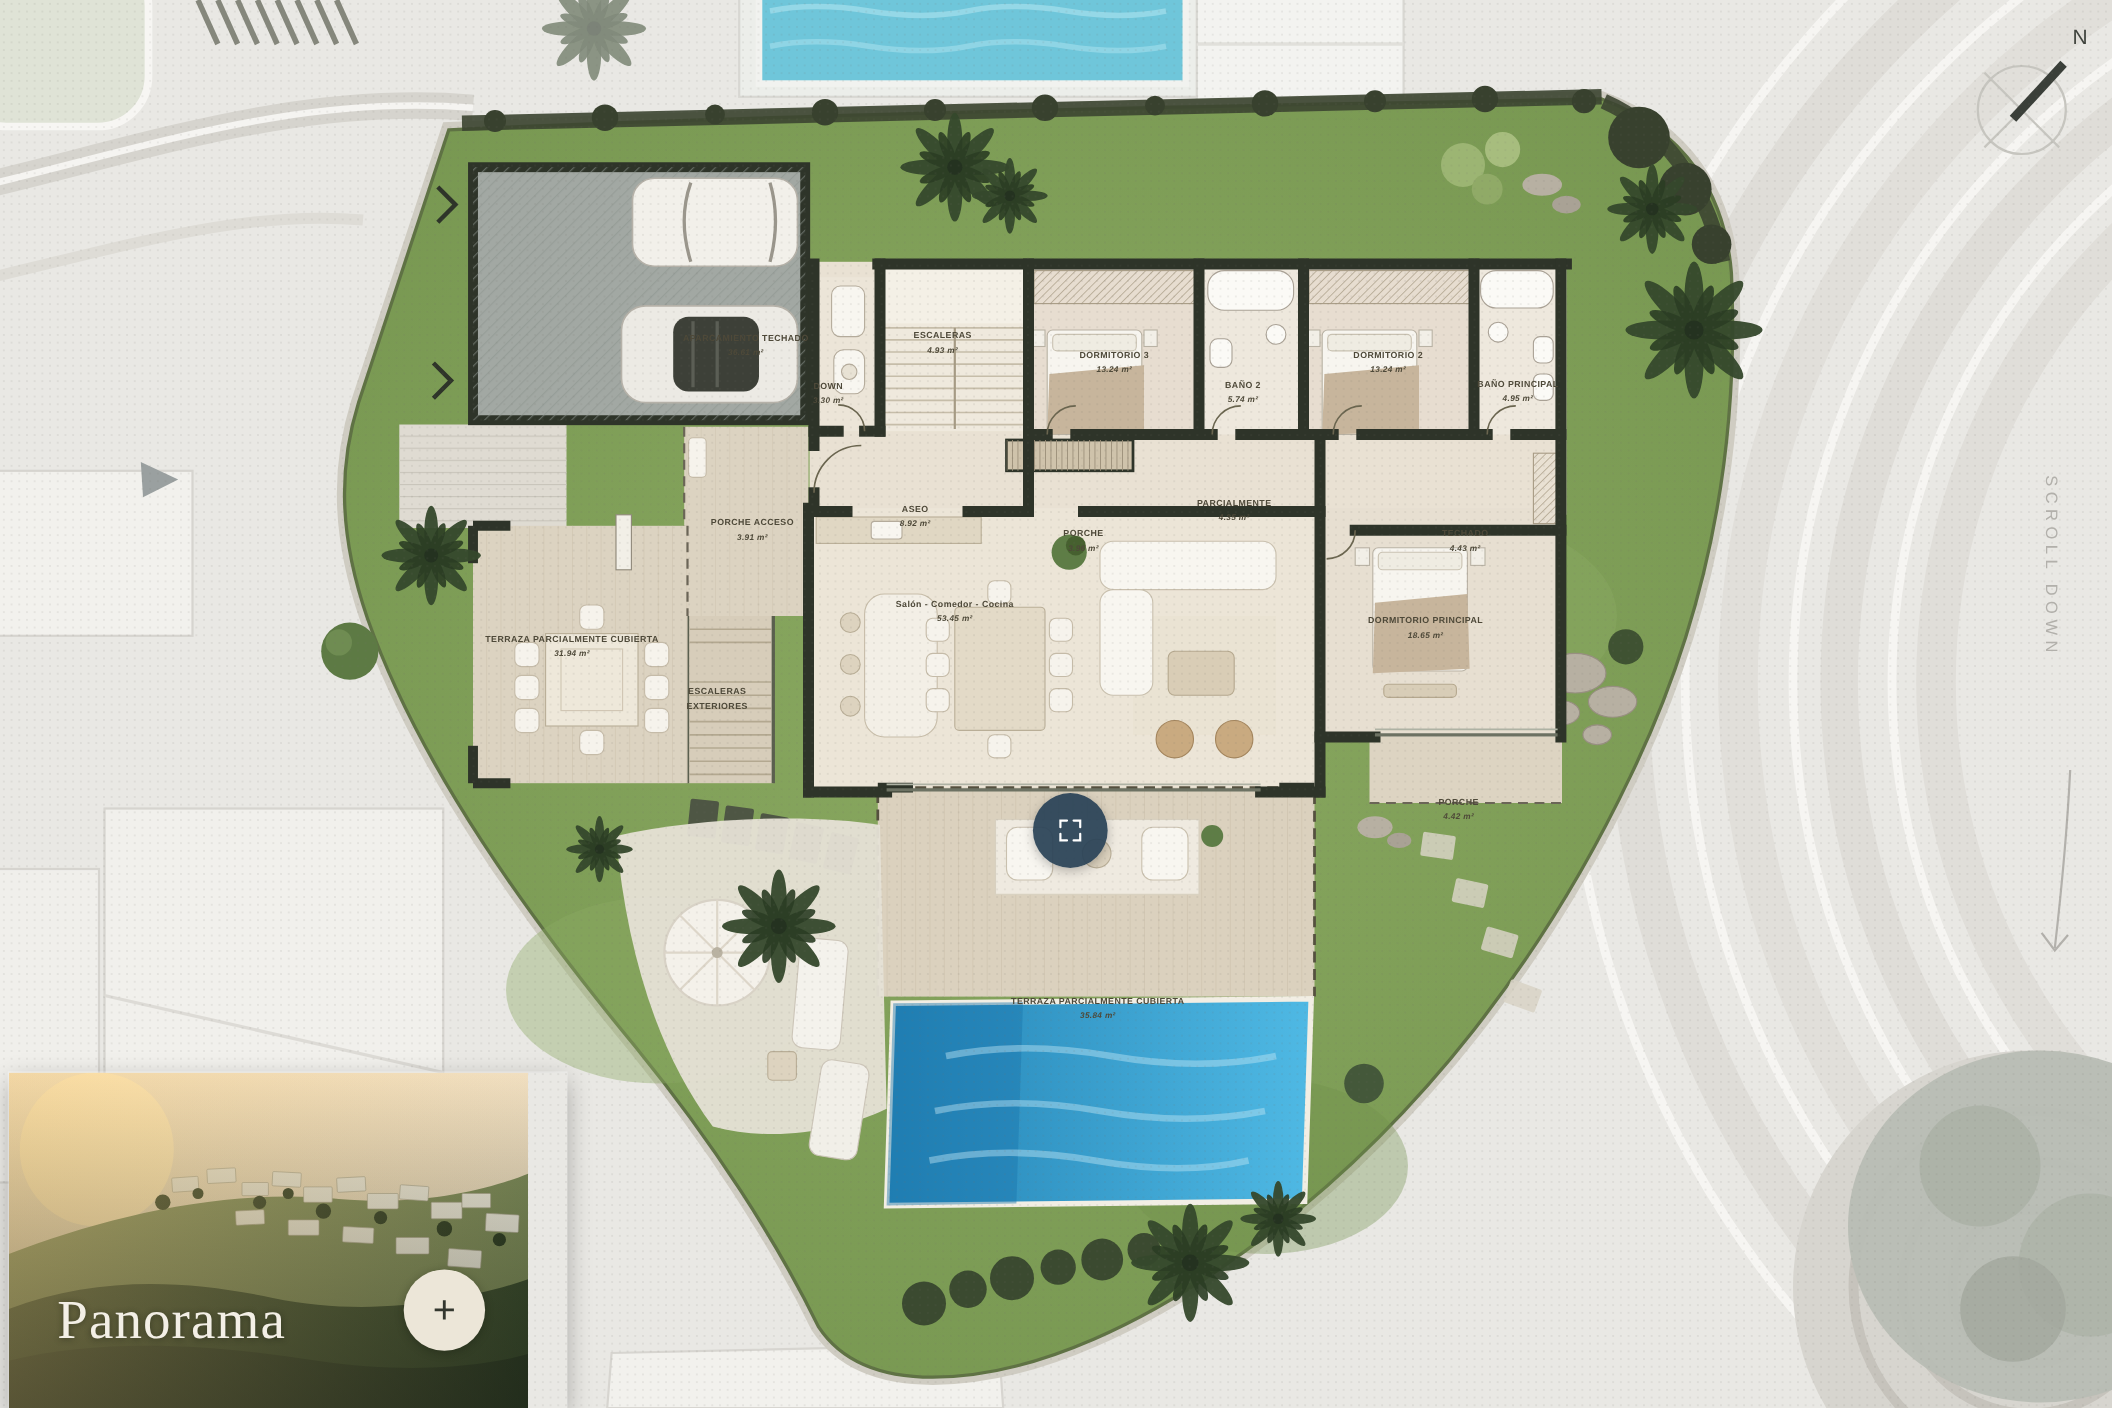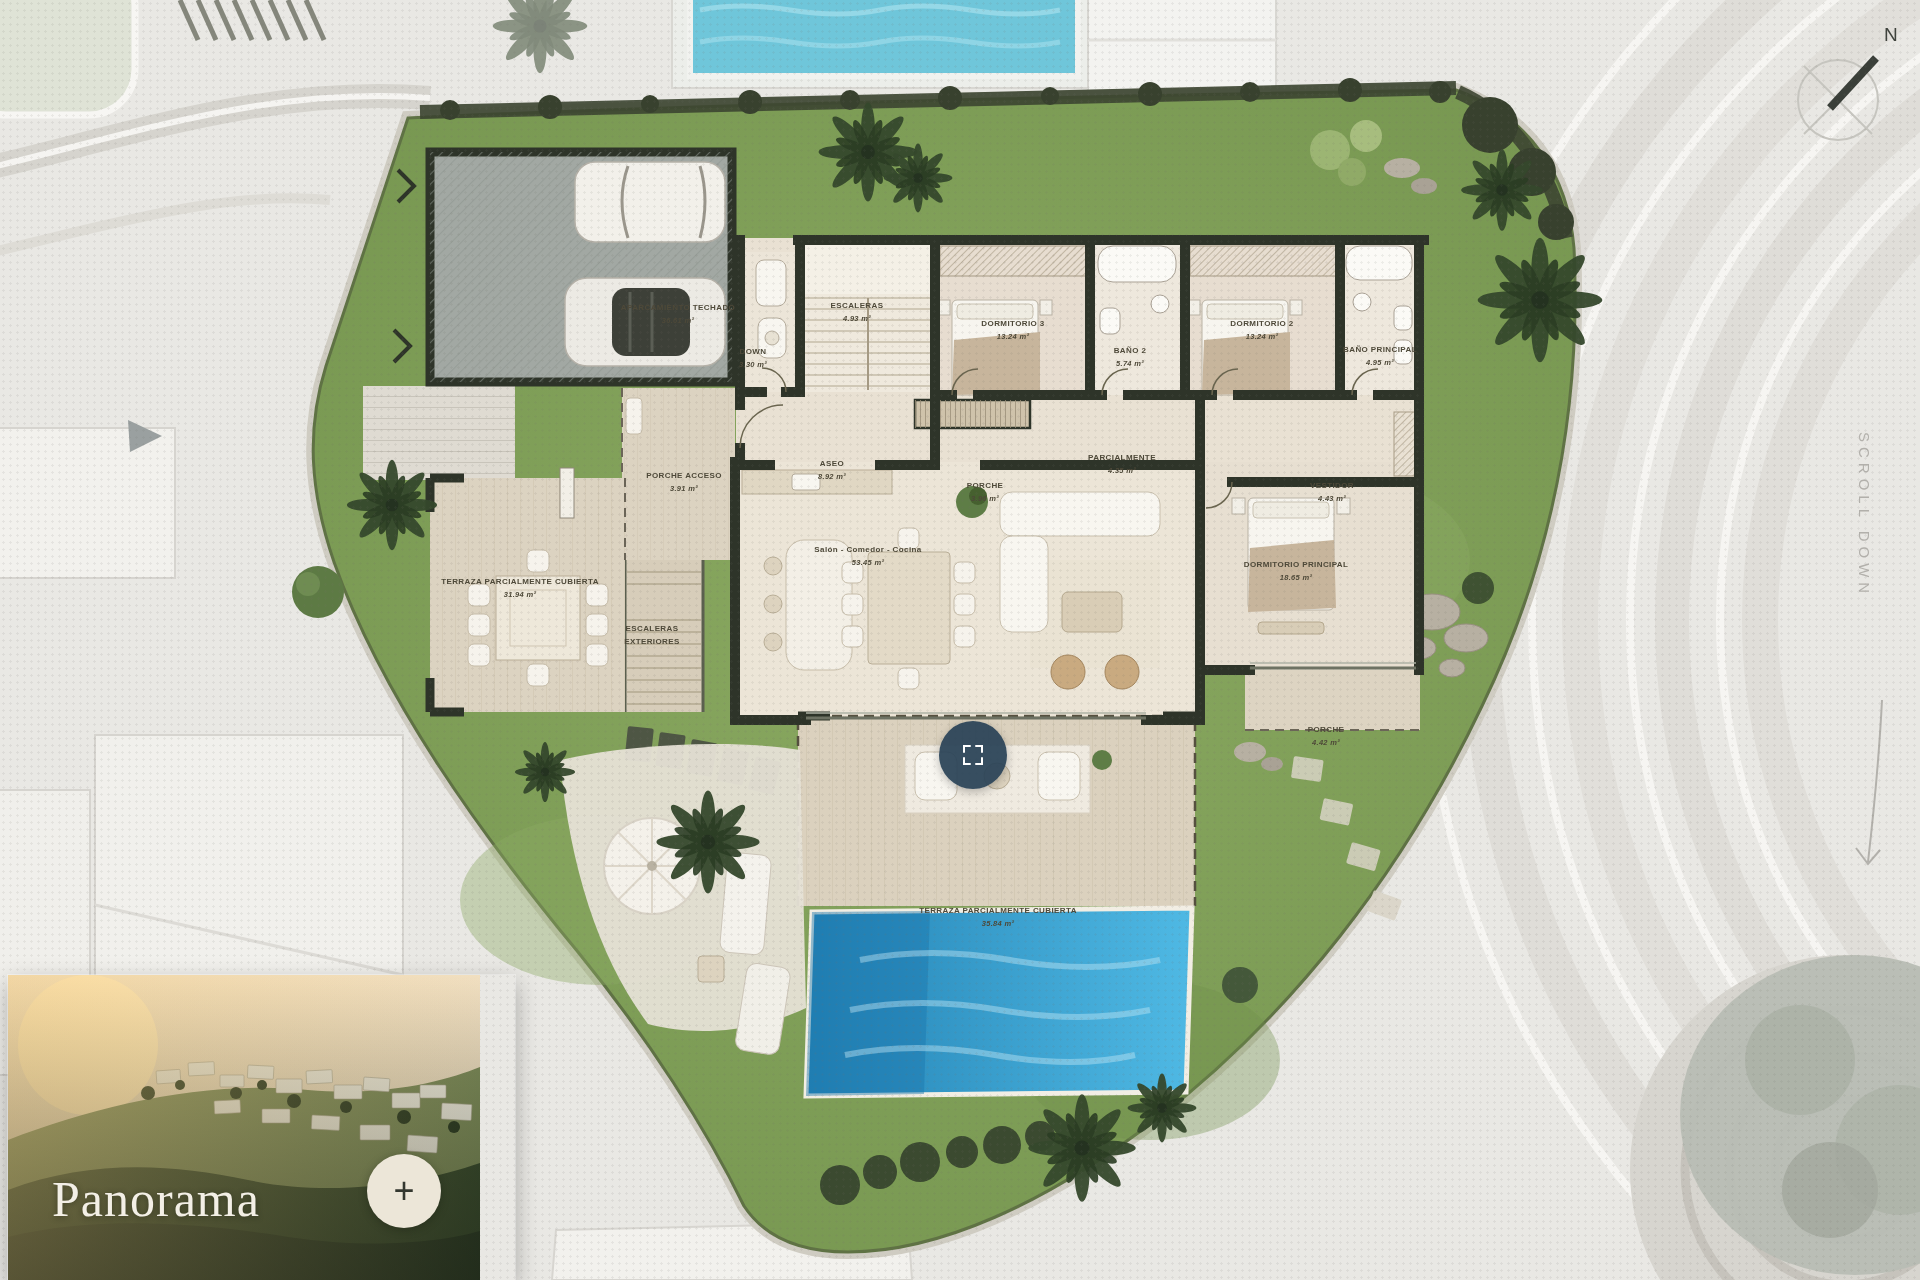--- a/index.html
+++ b/index.html
@@ -552,21 +552,21 @@
   </div>
   <div class="rlabel" style="left:985px;top:452px">
     <span class="rname">PORCHE</span>
     <span class="rarea">3.96 m²</span>
   </div>
   <div class="rlabel" style="left:1122px;top:424px">
     <span class="rname">PARCIALMENTE</span>
     <span class="rarea">4.35 m²</span>
   </div>
   <div class="rlabel" style="left:1332px;top:452px">
-    <span class="rname">VESTIDOR</span>
+    <span class="rname">TECHADO</span>
     <span class="rarea">4.43 m²</span>
   </div>
   <div class="rlabel" style="left:684px;top:442px">
     <span class="rname">PORCHE ACCESO</span>
     <span class="rarea">3.91 m²</span>
   </div>
   <div class="rlabel" style="left:520px;top:548px">
     <span class="rname">TERRAZA PARCIALMENTE CUBIERTA</span>
     <span class="rarea">31.94 m²</span>
   </div>

